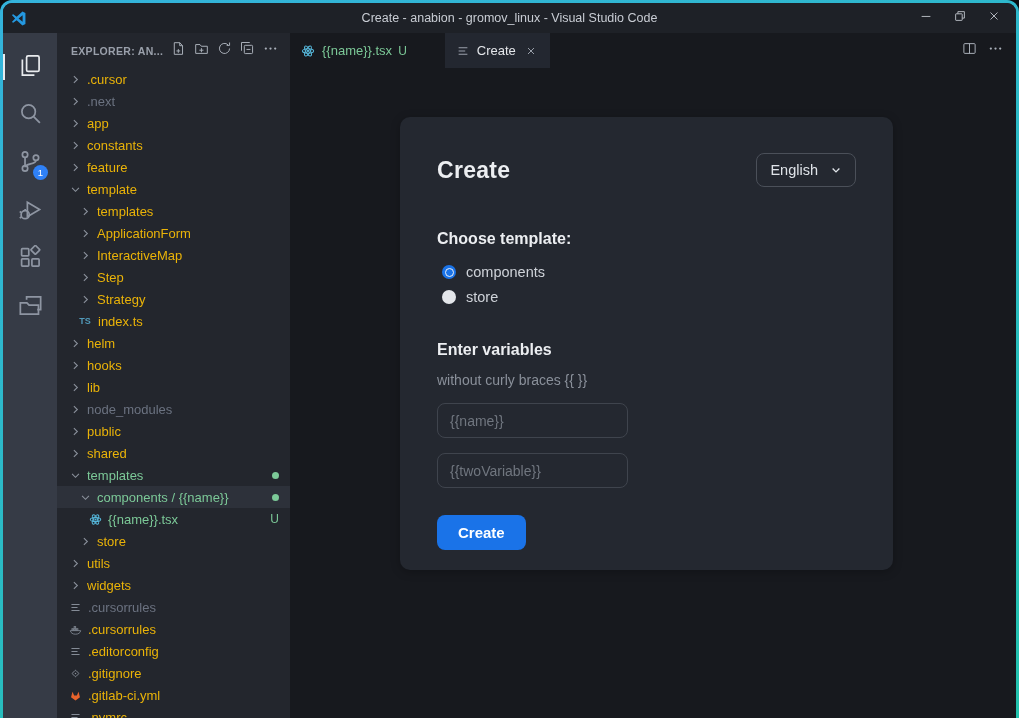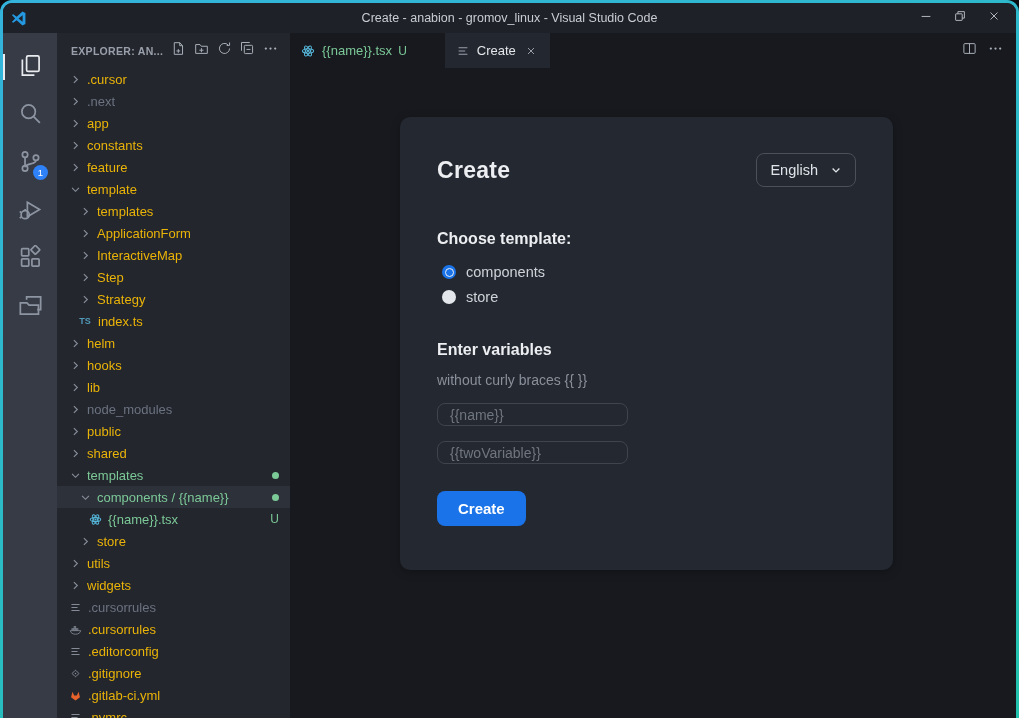--- a/index.html
+++ b/index.html
@@ -93,21 +93,21 @@
   .radios { margin-top:16px; display:flex; flex-direction:column; gap:9px; }
   .radio-row { display:flex; align-items:center; gap:10px; padding-left:5px; cursor:pointer; }
   .radio { width:14px; height:14px; border-radius:50%; position:relative; flex:0 0 14px; }
   .radio.off { background:#e3e6ea; }
   .radio.on { background:#1a73e8; }
   .radio.on::after { content:""; position:absolute; left:50%; top:50%; width:7px; height:7px; margin:-4.5px 0 0 -4.5px;
                      border:1px solid #eef2f6; border-radius:50%; }
   .radio-label { color:#cfd3d9; font-size:14.5px; }
   .sec-vars { margin-top:36px; }
   .vars-hint { margin-top:13px; color:#8a909a; font-size:14px; }
-  .var-input { display:block; margin-top:15px; width:191px; height:23px; background:transparent; border:1px solid #3f444d;
+  .var-input { display:block; margin-top:15px; width:191px; height:35px; background:transparent; border:1px solid #3f444d;
                border-radius:8px; padding:0 12px; color:#cfd3d9; font-size:14px; outline:none;
                font-family:"Liberation Sans","DejaVu Sans",sans-serif; }
   .var-input::placeholder { color:#70767f; }
   .create-btn { margin-top:27px; background:#1a73e8; color:#fff; border:none; border-radius:8px; height:35px;
                 padding:0 21px; font-size:15px; font-weight:bold; cursor:pointer;
                 font-family:"Liberation Sans","DejaVu Sans",sans-serif; }
 </style>
 </head>
 <body>
 

